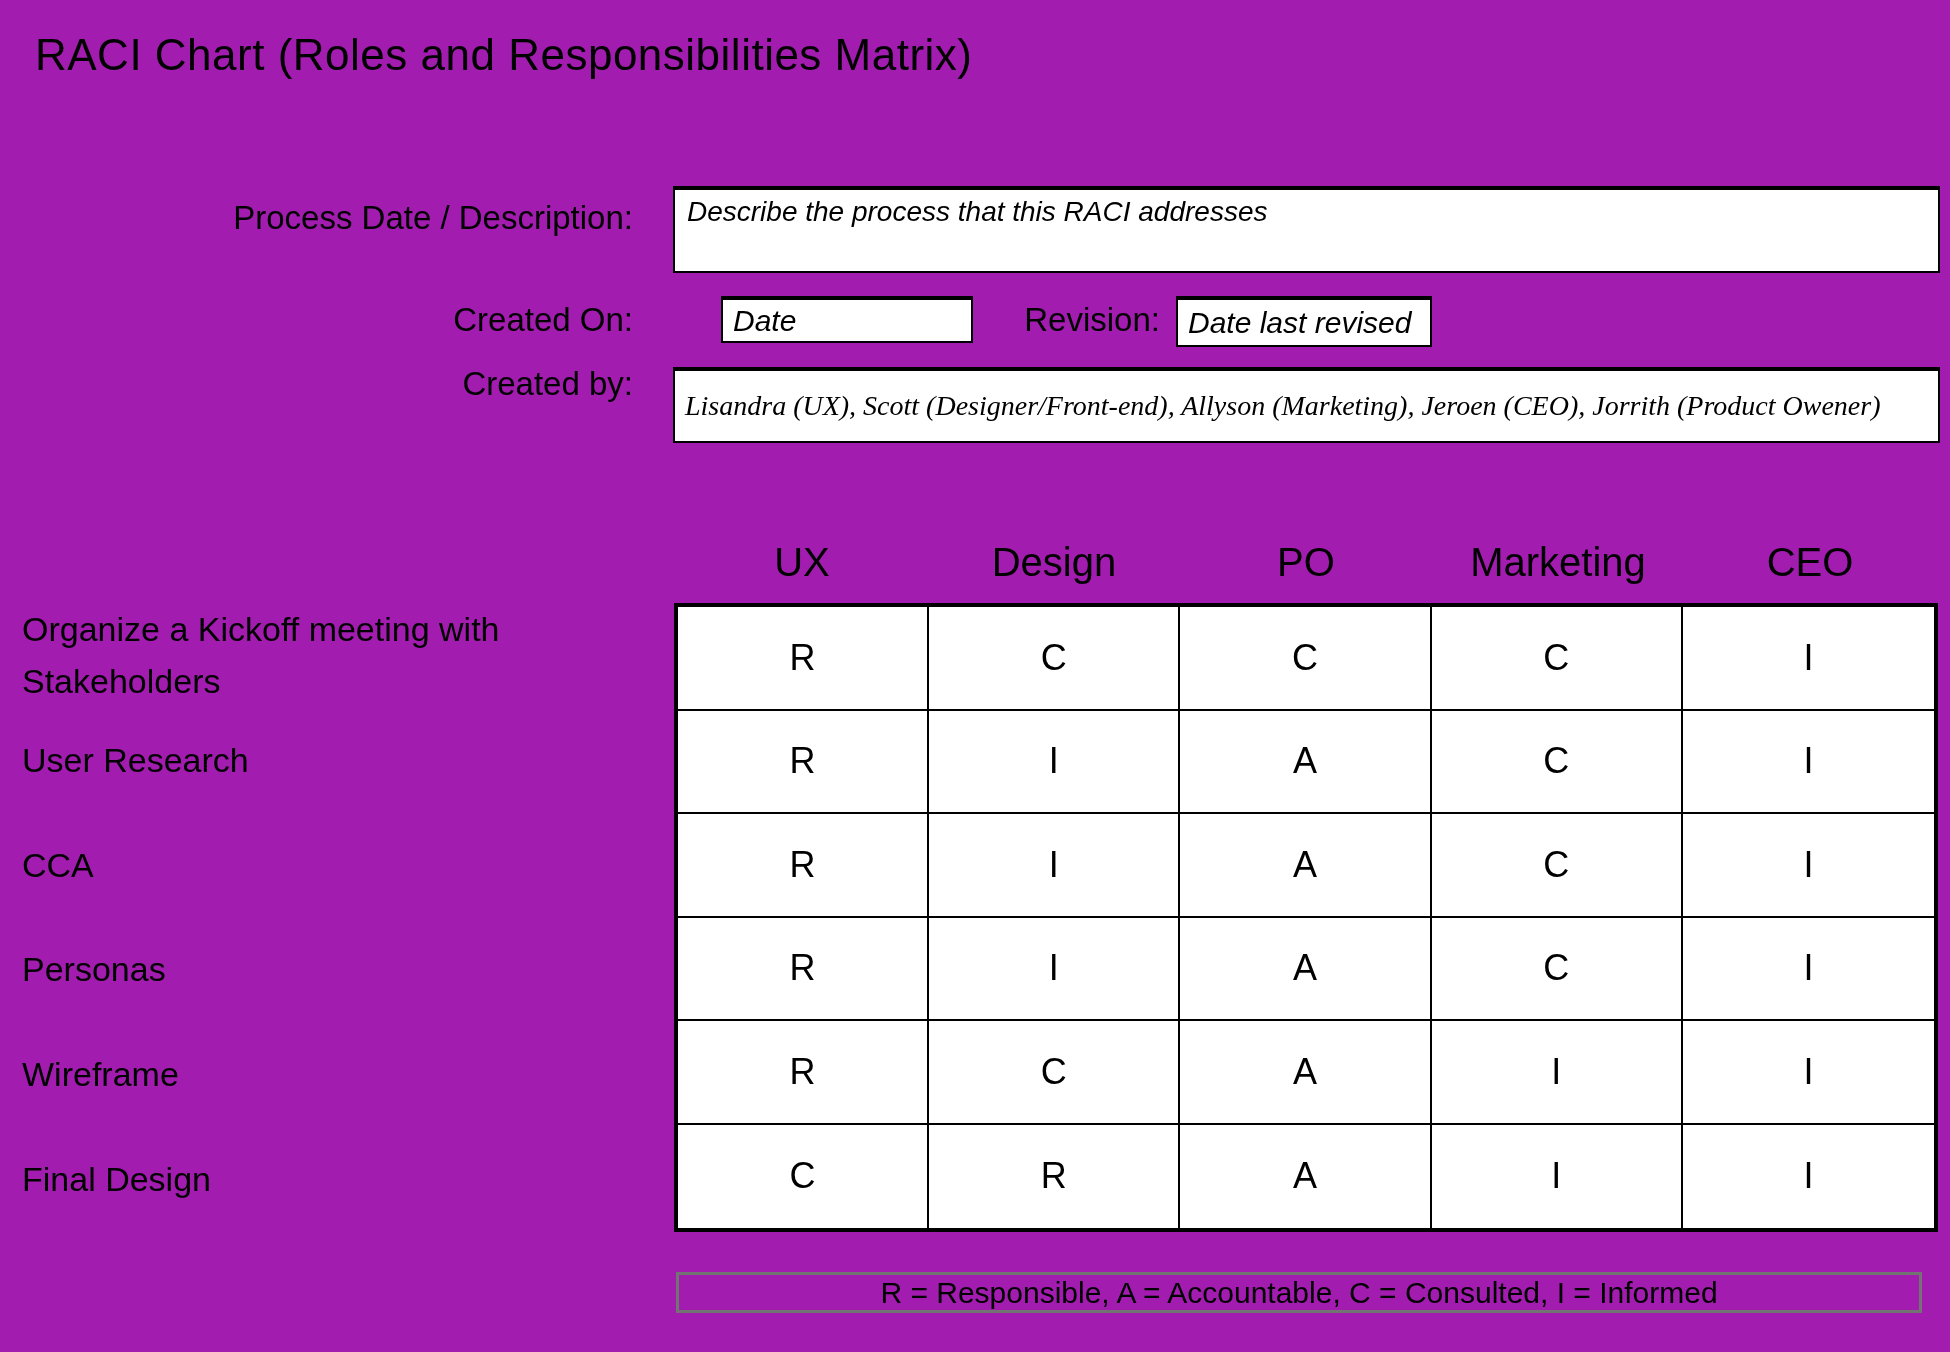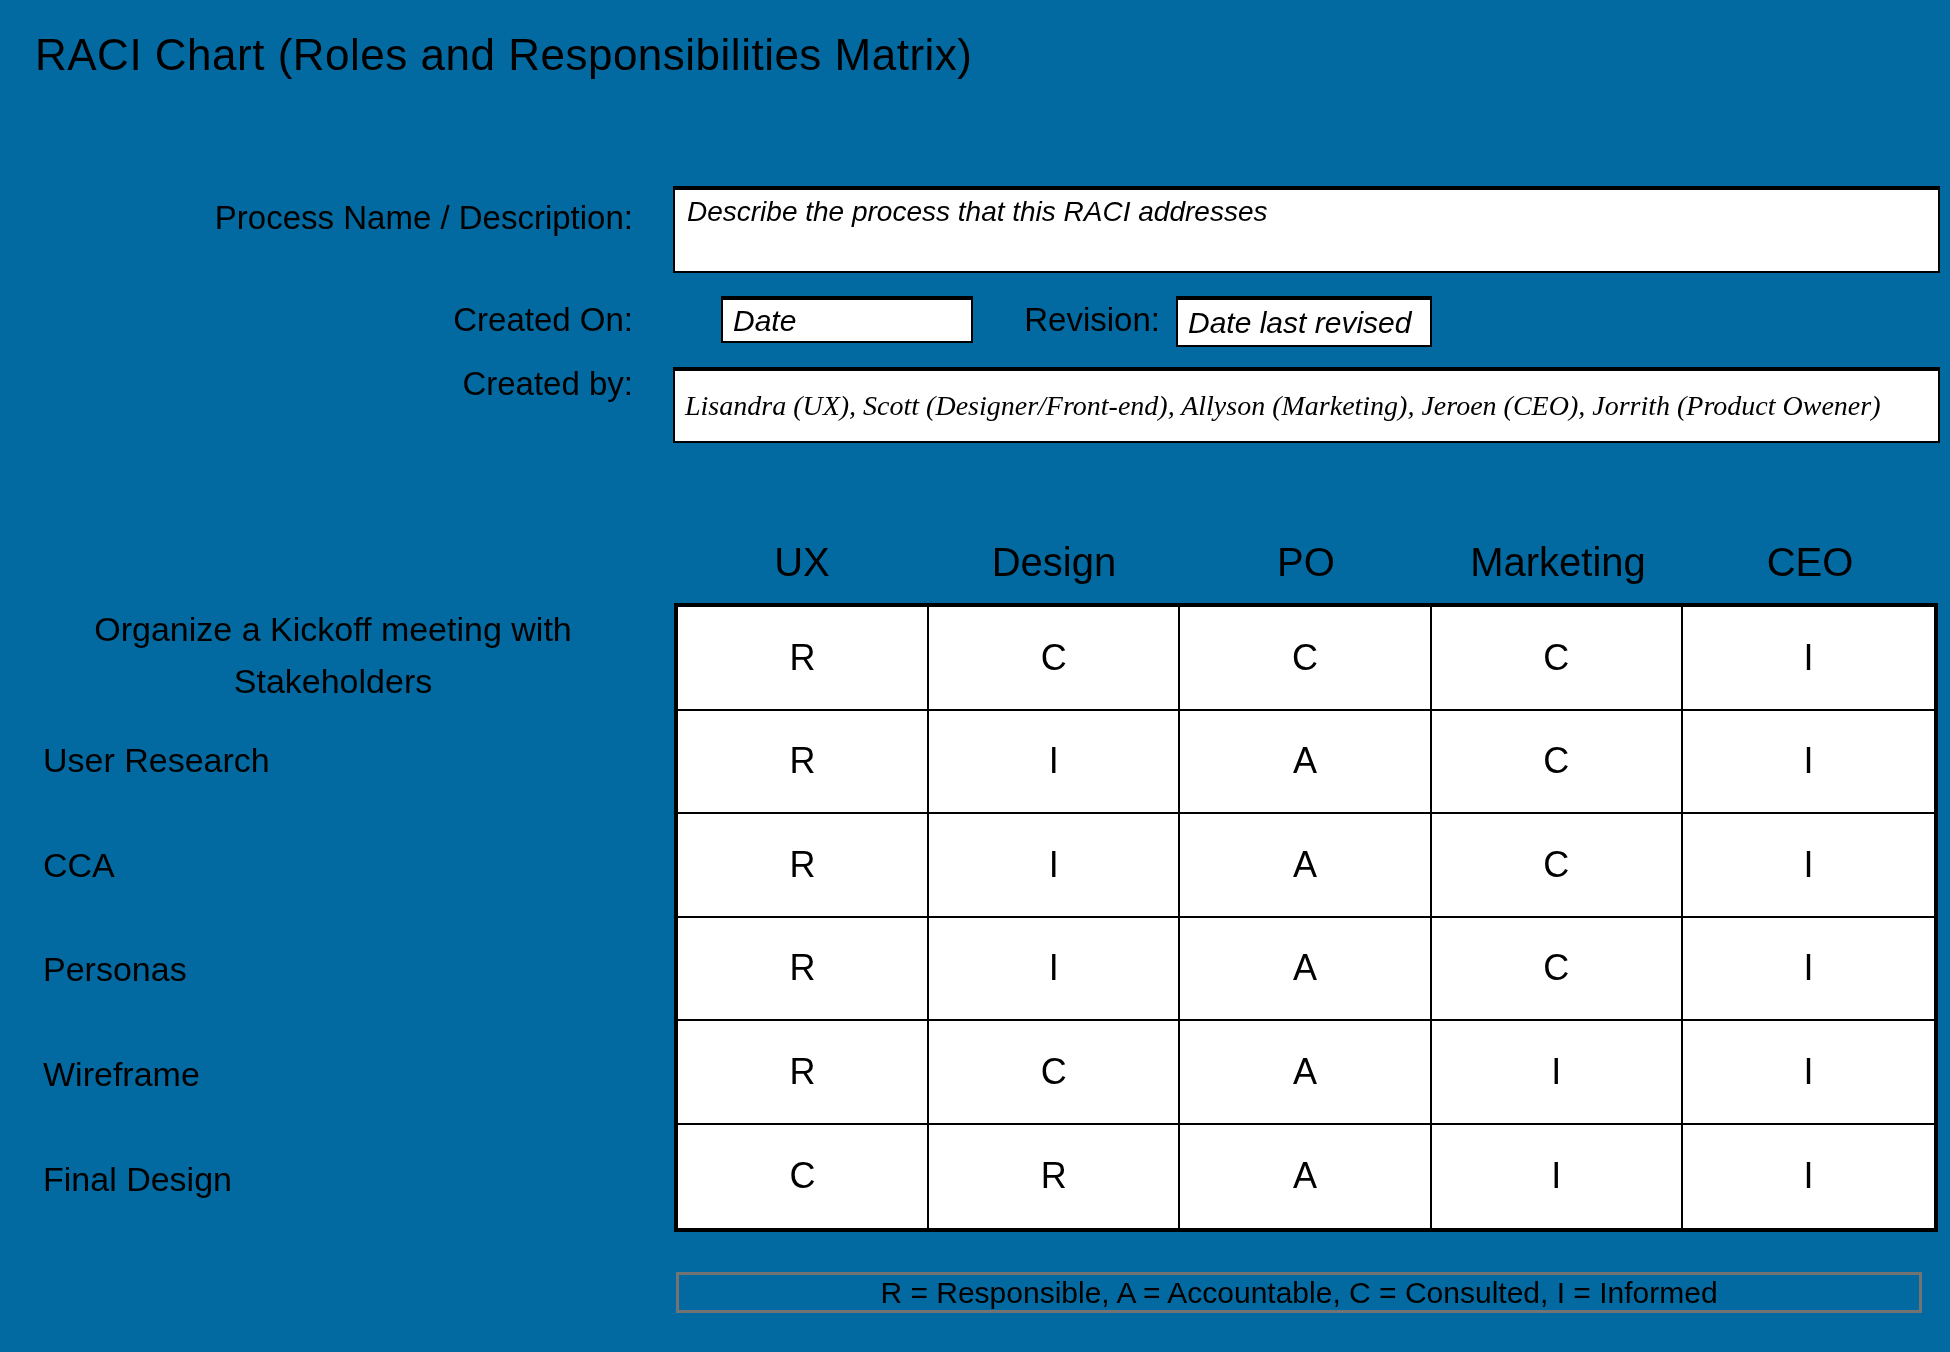--- a/index.html
+++ b/index.html
@@ -4,21 +4,21 @@
 <style>
   html, body {
     margin: 0;
     padding: 0;
     background: #ffffff;
   }
   .page {
     position: relative;
     width: 1950px;
     height: 1352px;
-    background: #0369a1;
+    background: #a21caf;
     font-family: "Liberation Sans", sans-serif;
     color: #000000;
     overflow: hidden;
   }
   .title {
     position: absolute;
     left: 35px;
     top: 30px;
     font-size: 44px;
     font-weight: normal;
@@ -75,28 +75,27 @@
     line-height: 52px;
     white-space: nowrap;
   }
   .ch-0 { left: 676px; }
   .ch-1 { left: 928px; }
   .ch-2 { left: 1180px; }
   .ch-3 { left: 1432px; }
   .ch-4 { left: 1684px; }
   .row-label {
     position: absolute;
-    left: 43px;
+    left: 22px;
     width: 580px;
     height: 105px;
     display: flex;
     align-items: center;
     font-size: 34px;
     line-height: 1.52;
-    text-align: center;
   }
   .rl-0 { top: 603px; }
   .rl-1 { top: 708px; }
   .rl-2 { top: 813px; }
   .rl-3 { top: 917px; }
   .rl-4 { top: 1022px; }
   .rl-5 { top: 1127px; }
   .matrix {
     position: absolute;
     left: 674px; top: 603px;
@@ -131,21 +130,21 @@
     white-space: nowrap;
   }
 </style>
 </head>
 <body>
 
 <div class="page">
 
   <div class="title">RACI Chart (Roles and Responsibilities Matrix)</div>
 
-  <div class="form-label lbl-process">Process Name / Description:</div>
+  <div class="form-label lbl-process">Process Date / Description:</div>
   <div class="box box-desc">
     <span class="italic-val">Describe the process that this RACI addresses</span>
   </div>
 
   <div class="form-label lbl-created-on">Created On:</div>
   <div class="box box-date">
     <span class="italic-val">Date</span>
   </div>
 
   <div class="form-label lbl-revision">Revision:</div>

